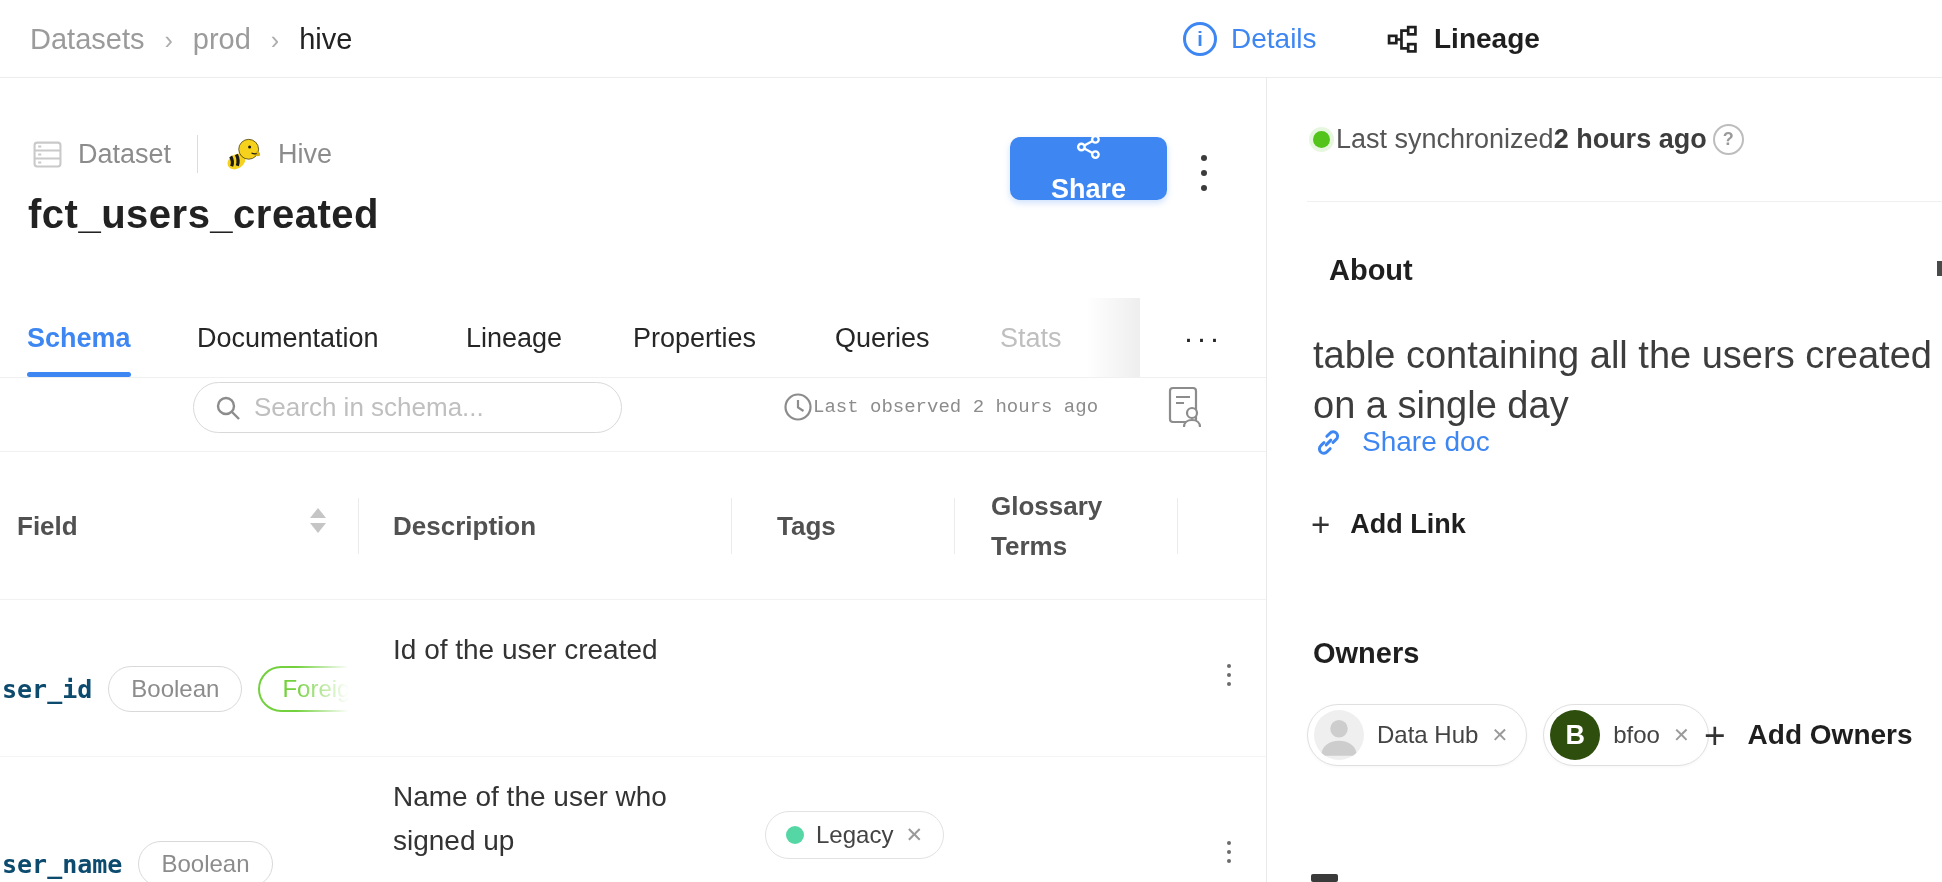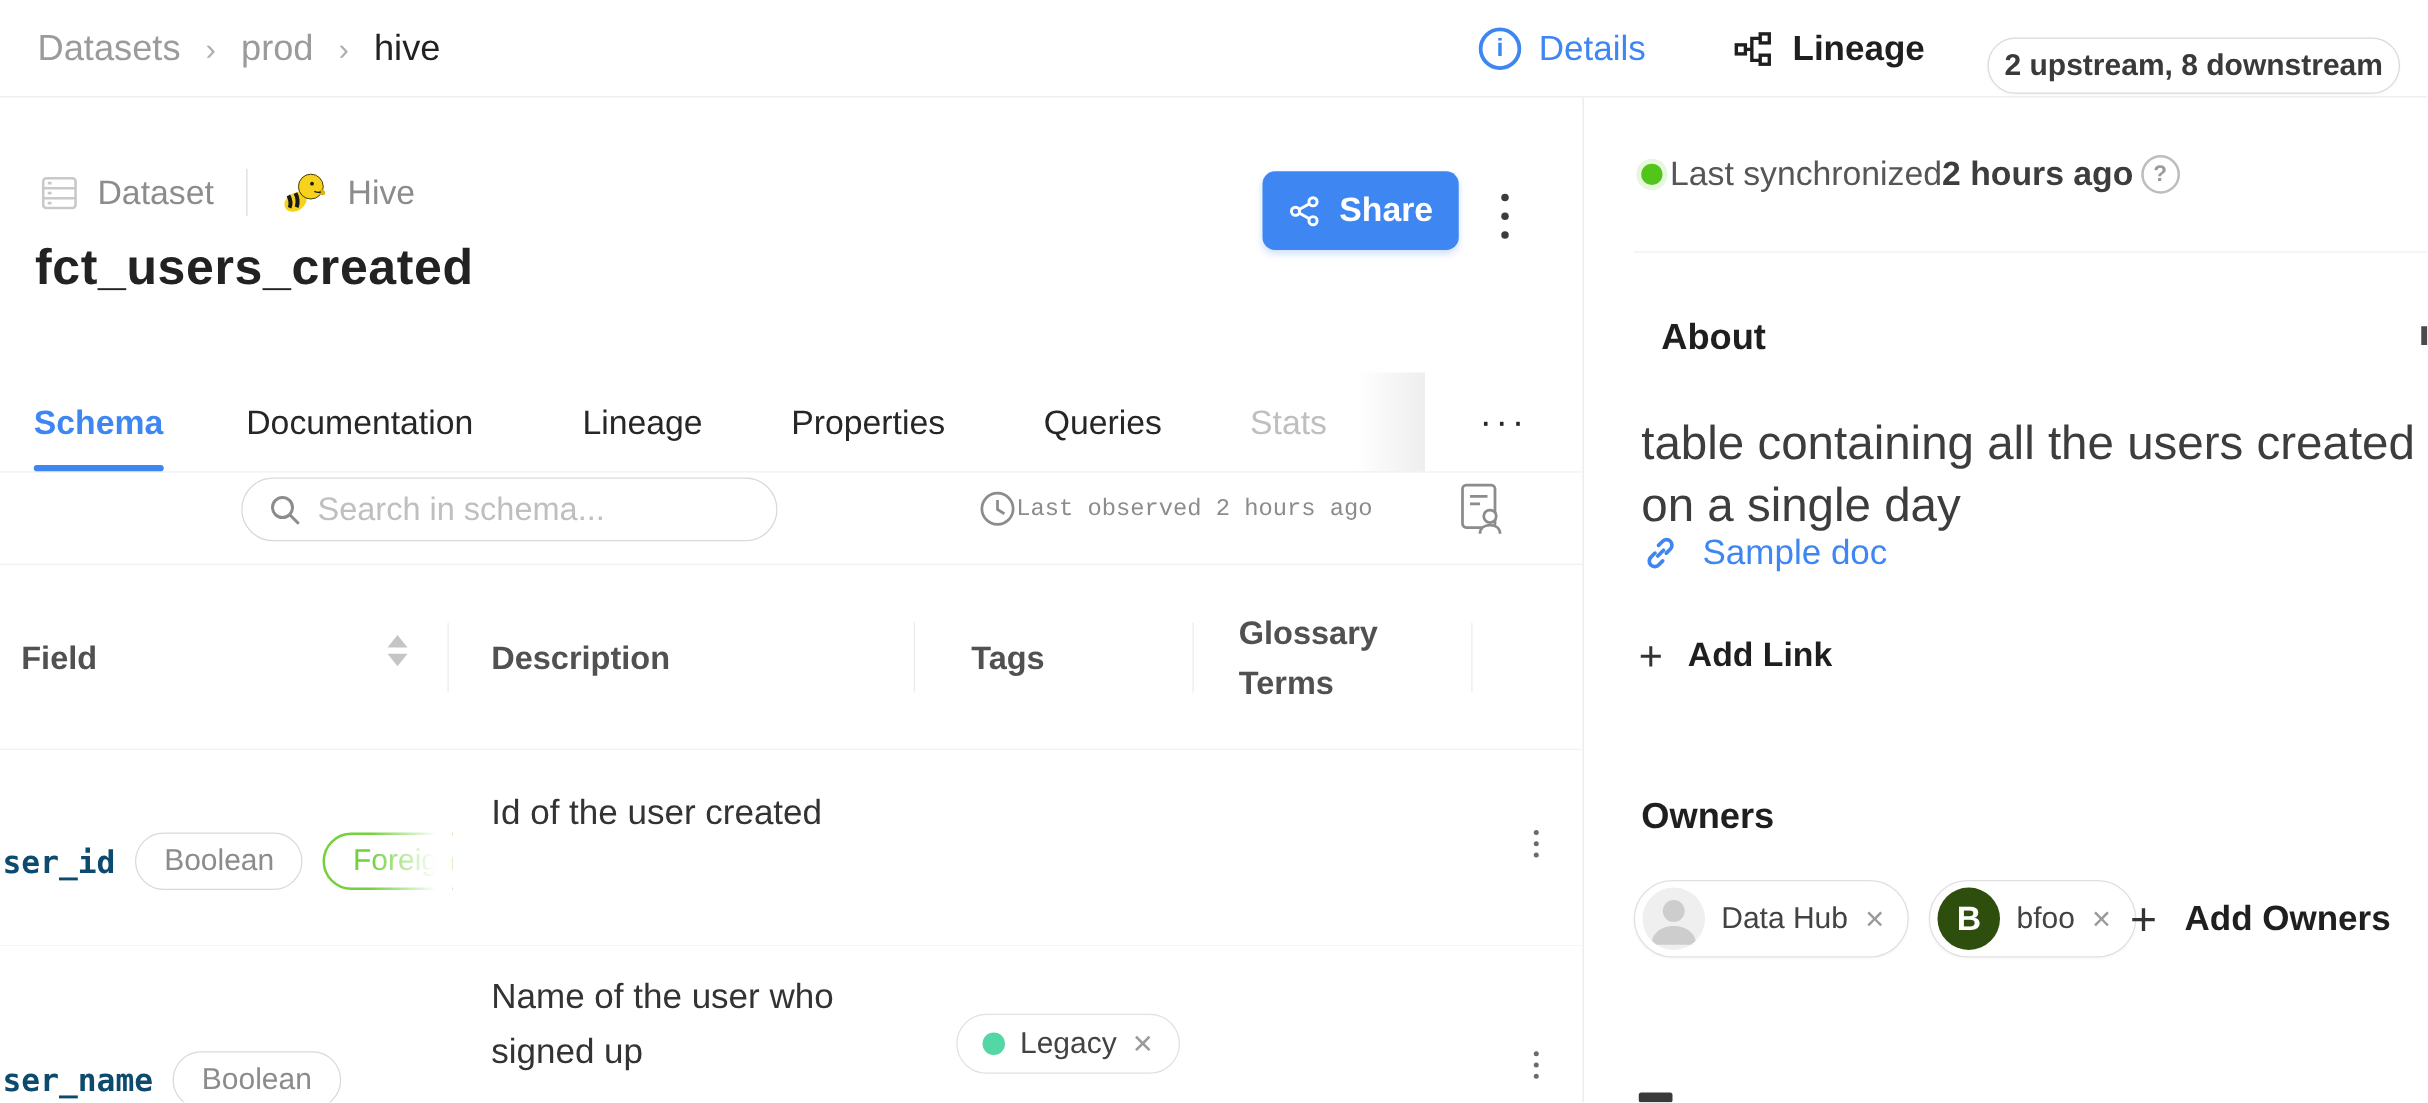--- a/index.html
+++ b/index.html
@@ -23,21 +23,21 @@
   .details-btn{position:absolute;left:1183px;top:0;height:78px;display:flex;align-items:center;gap:14px;color:var(--accent-blue);font-size:28px;font-weight:500;cursor:pointer;}
   .info-icon{width:34px;height:34px;border:3px solid var(--accent-blue);border-radius:50%;display:flex;align-items:center;justify-content:center;font-size:20px;font-weight:700;font-style:normal;}
   .lineage-btn{position:absolute;left:1387px;top:0;height:78px;display:flex;align-items:center;gap:16px;color:#1f1f1f;font-size:28px;font-weight:600;cursor:pointer;}
   .lineage-pill{position:absolute;left:1590px;top:30px;width:330px;height:45px;border:1.5px solid #d9d9d9;border-radius:23px;background:#fff;display:flex;align-items:center;justify-content:center;font-size:24px;font-weight:700;color:#3a3a3a;box-shadow:0 1px 3px rgba(0,0,0,.04);cursor:pointer;}
 
   
   .main{position:absolute;left:0;top:78px;width:1266px;height:804px;overflow:hidden;background:#fff;}
   .type-row{position:absolute;left:33px;top:54px;height:44px;display:flex;align-items:center;gap:16px;color:#8c8c8c;font-size:27px;font-weight:500;}
   .type-vdiv{width:1px;height:38px;background:#dcdcdc;margin:0 10px;}
   .entity-title{position:absolute;left:28px;top:114px;font-size:40px;font-weight:700;color:#222;letter-spacing:.5px;}
-  .share-btn{position:absolute;left:1010px;top:59px;width:157px;height:63px;border-radius:10px;background:var(--accent-blue);color:#fff;display:flex;align-items:center;justify-content:center;gap:13px;font-size:27px;font-weight:600;box-shadow:0 3px 6px rgba(62,135,243,.25);cursor:pointer;}
+  .share-btn{position:absolute;left:1010px;top:59px;width:157px;height:63px;border-radius:10px;background:var(--accent-blue);color:#fff;display:flex;align-items:center;justify-content:center;gap:13px;font-size:27px;font-weight:600;box-shadow:0 3px 6px rgba(62,135,243,.25);cursor:pointer;flex-direction:column;}
   .kebab{position:absolute;left:1197px;top:73px;display:flex;flex-direction:column;gap:9px;padding:4px;cursor:pointer;}
   .kebab i{width:6px;height:6px;border-radius:50%;background:#3c3c3c;}
 
   
   .tabs{position:absolute;left:0;top:220px;width:1266px;height:80px;border-bottom:1px solid #f0f0f0;}
   .tab{position:absolute;top:0;height:80px;display:flex;align-items:center;font-size:27px;font-weight:500;color:#262626;cursor:pointer;}
   .tab.active{color:var(--accent-blue);font-weight:600;}
   .tab.disabled{color:#bfbfbf;cursor:default;}
   .tab-underline{position:absolute;left:27px;top:74px;width:104px;height:5px;border-radius:3px;background:var(--accent-blue);}
   .tabs-fade{position:absolute;left:1086px;top:0;width:54px;height:79px;background:linear-gradient(to right,rgba(243,243,243,0),#eeeeee);}
@@ -134,23 +134,20 @@
       <svg width="31" height="31" viewBox="0 0 30 30" fill="none" stroke="#1f1f1f" stroke-width="2.6">
         <rect x="2" y="11.5" width="7" height="7"></rect>
         <rect x="20.5" y="3" width="7" height="7"></rect>
         <rect x="20.5" y="19.5" width="7" height="7"></rect>
         <path d="M9 15h5M14 15V6.5h6.5M14 15v8.5h6.5"></path>
       </svg>
     </span>
     <span>Lineage</span>
   </div>
 
-  <div class="lineage-pill">
-    <span>2 upstream, 8 downstream</span>
-  </div>
 </header>
 
 <main class="main">
 
   <div class="type-row">
     <span>
       <svg width="29" height="27" viewBox="0 0 28 26" fill="none" stroke="#c9c9c9" stroke-width="2">
         <rect x="1.5" y="1.5" width="25" height="23" rx="2.5"></rect>
         <path d="M1.5 9.2h25M1.5 16.9h25M5 5.3h3M5 13h3M5 20.7h3"></path>
       </svg>
@@ -303,21 +300,21 @@
   <p class="about-desc">table containing all the users created on a single day</p>
 
   <div class="doc-link">
     <span>
       <svg width="31" height="31" viewBox="0 0 24 24" fill="none" stroke="#3E87F3" stroke-width="2.3" stroke-linecap="round">
         <path d="M10.2 13.8l3.6-3.6"></path>
         <path d="M8.5 12l-2.4 2.4a3.4 3.4 0 104.8 4.8l2.4-2.4"></path>
         <path d="M15.5 12l2.4-2.4a3.4 3.4 0 10-4.8-4.8L10.7 7.2"></path>
       </svg>
     </span>
-    <span>Sample doc</span>
+    <span>Share doc</span>
   </div>
 
   <div class="add-link">
     <span class="plus-glyph">+</span>
     <span>Add Link</span>
   </div>
 
   <h2 class="owners-title">Owners</h2>
 
   <div class="owner-pills">

